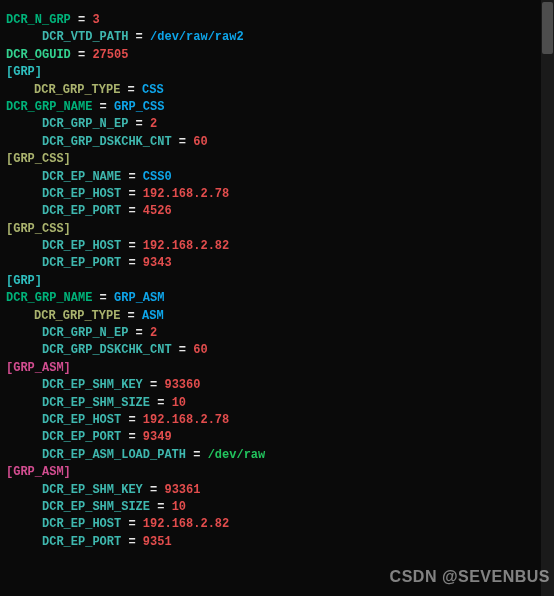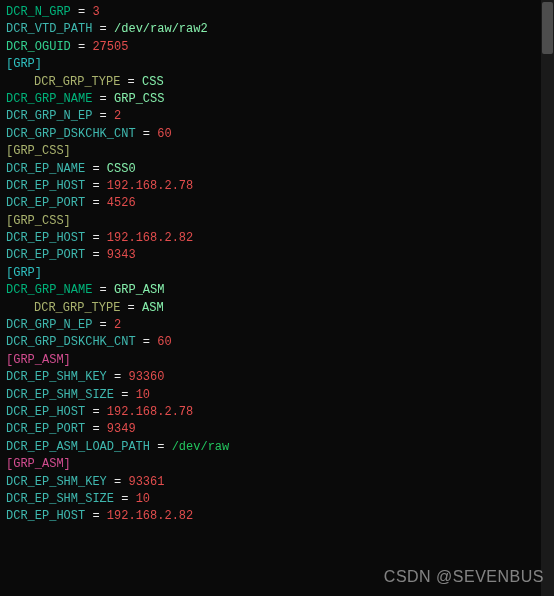--- a/index.html
+++ b/index.html
@@ -8,25 +8,26 @@
     font-family: "Consolas", "Monaco", "Courier New", monospace;
     font-size: 12px;
     line-height: 1.45;
     color: #e8e8e8;
     width: 554px;
     height: 596px;
     overflow: hidden;
     position: relative;
   }
   .terminal {
-    padding: 4px 6px;
+    padding: 12px 6px;
     width: 100%;
     height: 100%;
     overflow: hidden;
     position: relative;
+    font-weight: bold;
   }
   .scrollbar-track {
     position: absolute;
     right: 0;
     top: 0;
     width: 13px;
     height: 100%;
     background: #1a1a1a;
   }
   .scrollbar-thumb {
@@ -35,31 +36,31 @@
     top: 2px;
     width: 11px;
     height: 52px;
     background: #4d4d4d;
     border-radius: 2px;
   }
   .line { white-space: pre; }
   .key-green   { color: #00b37a; }
   .key-greenlt { color: #33d18f; }
   .key-olive   { color: #aab36e; margin-left: 28px; }
-  .key-teal    { color: #3fb8af; }
+  .key-teal    { color: #3fb8af; margin-left: 36px; }
   .eq          { color: #e8e8e8; }
   .val-red     { color: #e24d4d; }
-  .val-white   { color: #86efac; }
+  .val-white   { color: #0ea5e9; }
   .val-lav     { color: #22c55e; }
   .section-teal    { color: #2fbfbf; }
   .section-olive   { color: #aab36e; }
   .section-magenta { color: #d24d90; }
   .watermark {
     position: absolute;
-    right: 10px;
+    right: 4px;
     bottom: 8px;
     color: rgba(230,230,230,0.55);
     font-size: 16px;
     font-family: Arial, sans-serif;
     letter-spacing: 0.5px;
   }
 </style>
 </head>
 <body>
 
@@ -92,17 +93,18 @@
       <div class="line section-magenta">[GRP_ASM]</div>
       <div class="line"><span class="key-teal">DCR_EP_SHM_KEY</span><span class="eq"> = </span><span class="val-red">93360</span></div>
       <div class="line"><span class="key-teal">DCR_EP_SHM_SIZE</span><span class="eq"> = </span><span class="val-red">10</span></div>
       <div class="line"><span class="key-teal">DCR_EP_HOST</span><span class="eq"> = </span><span class="val-red">192.168.2.78</span></div>
       <div class="line"><span class="key-teal">DCR_EP_PORT</span><span class="eq"> = </span><span class="val-red">9349</span></div>
       <div class="line"><span class="key-teal">DCR_EP_ASM_LOAD_PATH</span><span class="eq"> = </span><span class="val-lav">/dev/raw</span></div>
       <div class="line section-magenta">[GRP_ASM]</div>
       <div class="line"><span class="key-teal">DCR_EP_SHM_KEY</span><span class="eq"> = </span><span class="val-red">93361</span></div>
       <div class="line"><span class="key-teal">DCR_EP_SHM_SIZE</span><span class="eq"> = </span><span class="val-red">10</span></div>
       <div class="line"><span class="key-teal">DCR_EP_HOST</span><span class="eq"> = </span><span class="val-red">192.168.2.82</span></div>
+      <div class="line"><span class="key-teal">DCR_EP_PORT</span><span class="eq"> = </span><span class="val-red">9351</span></div>
       <div class="line"></div>
     </div>
 
   <div class="watermark">CSDN @SEVENBUS</div>
 </div>
 
 </body></html>

